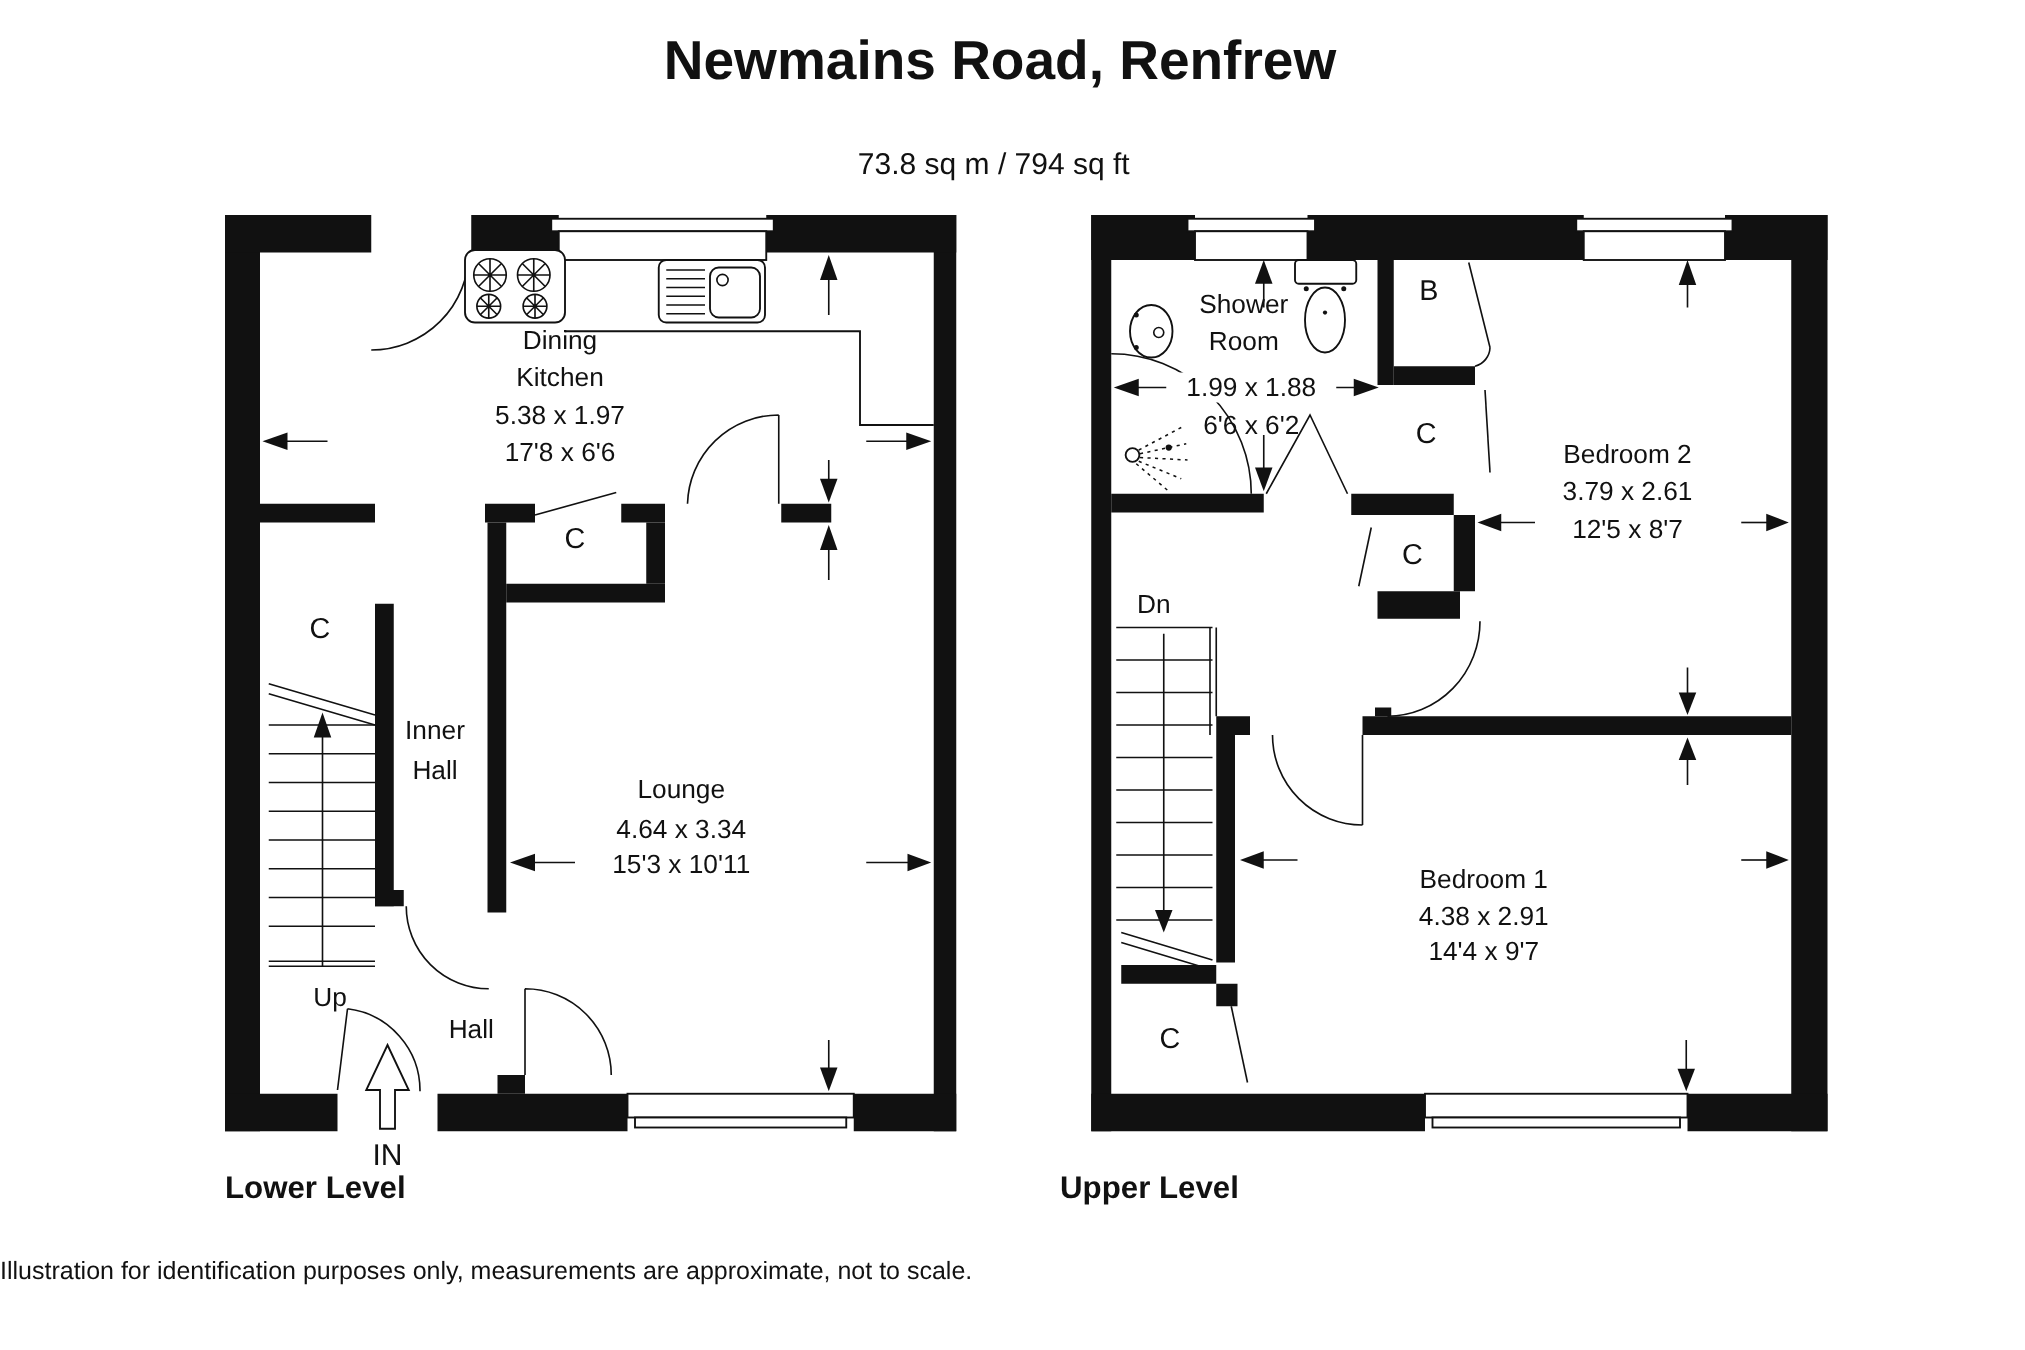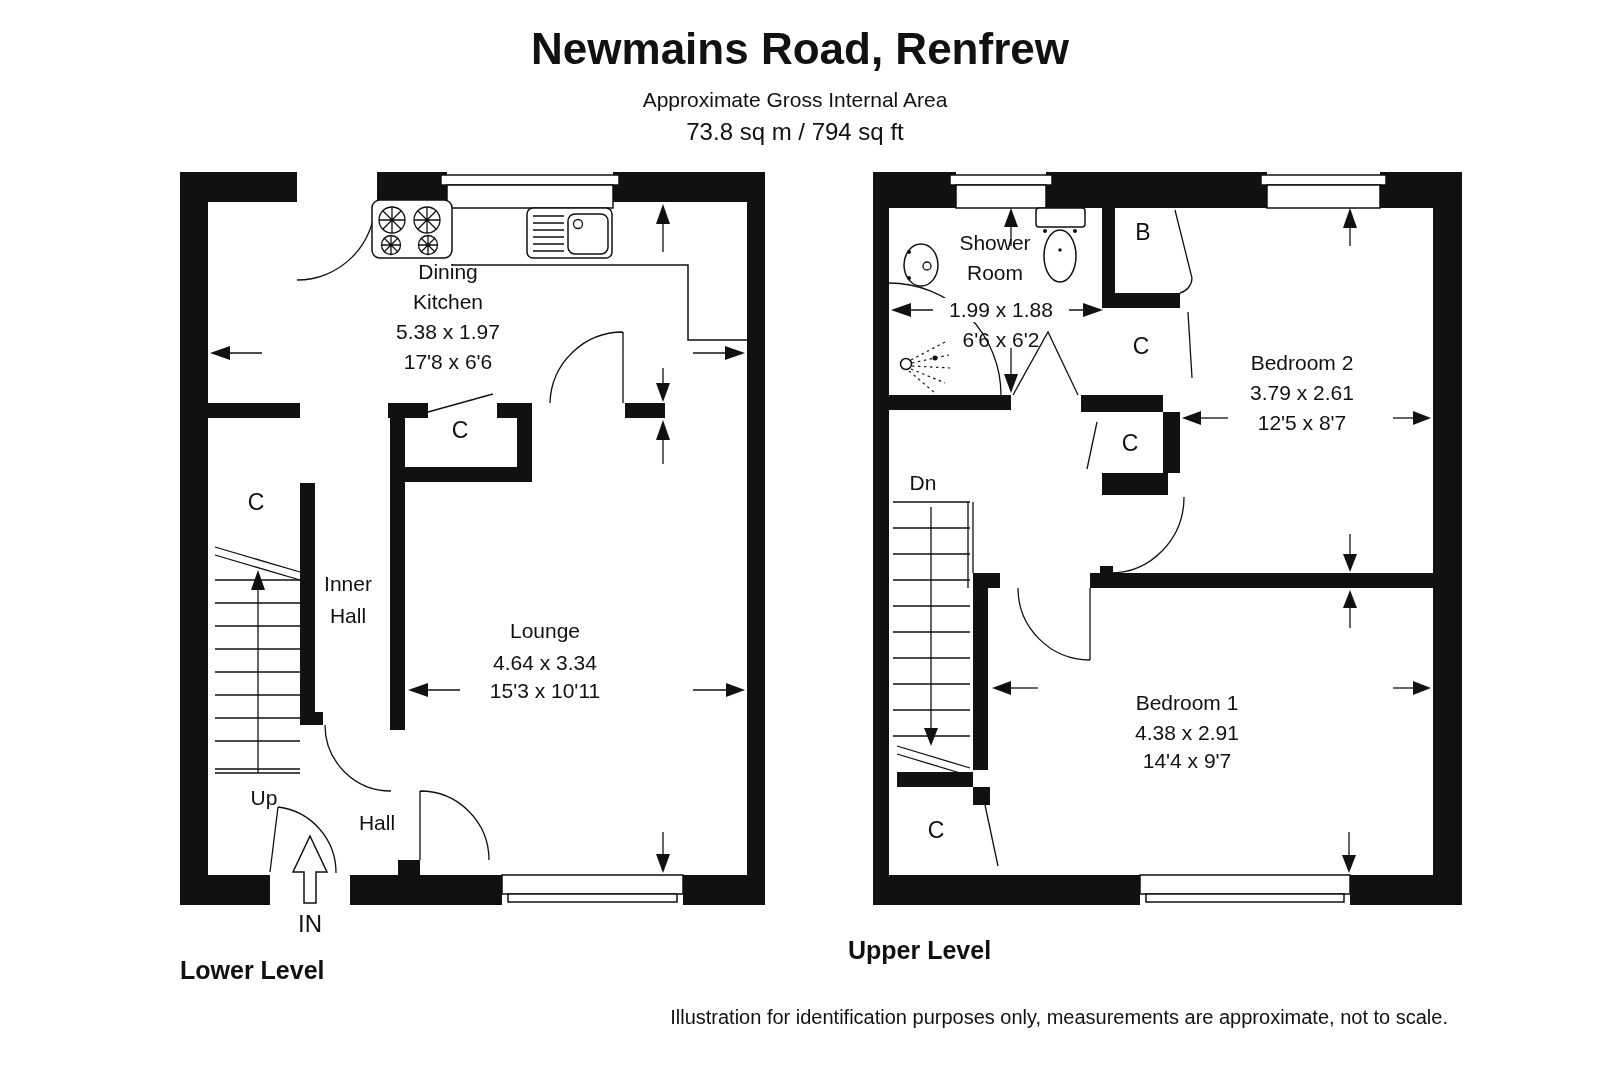--- a/index.html
+++ b/index.html
@@ -3,39 +3,38 @@
 <meta charset="utf-8">
 <style>
   html,body{margin:0;padding:0;background:#fff;}
   #page{position:relative;width:1620px;height:1080px;background:#fff;overflow:hidden;
         font-family:"Liberation Sans", sans-serif;color:#111;}
   .title{position:absolute;left:0;top:24px;width:1600px;text-align:center;
          font-size:44px;font-weight:bold;letter-spacing:0px;}
   .sub1{position:absolute;left:0;top:88px;width:1590px;text-align:center;font-size:21px;}
   .sub2{position:absolute;left:0;top:118px;width:1590px;text-align:center;font-size:24px;}
   .levelLabel{position:absolute;top:936px;font-size:25px;font-weight:bold;}
-  .foot{position:absolute;left:0;top:1006px;width:1448px;text-align:right;font-size:20px;}
+  .foot{position:absolute;left:0;top:1006px;width:1448px;text-align:left;font-size:20px;}
   svg{position:absolute;overflow:visible;}
   svg text{font-family:"Liberation Sans", sans-serif;fill:#111;}
   .room{font-size:21px;text-anchor:middle;}
   .tag{font-size:23px;text-anchor:middle;}
   .wall{fill:#111;stroke:none;}
   .thin{stroke:#111;stroke-width:1.3;fill:none;}
   .fix{stroke:#111;stroke-width:1.5;fill:#fff;}
   .win{fill:#fff;stroke:#111;stroke-width:1.5;}
   .ah{fill:#111;stroke:none;}
   .dash{stroke:#111;stroke-width:1.2;fill:none;stroke-dasharray:2.5,3.5;}
 </style>
 </head>
 <body>
 
 <div id="page">
 
   <div class="title">Newmains Road, Renfrew</div>
-  <div class="sub1">Approximate Gross Internal Area</div>
   <div class="sub2">73.8 sq m / 794 sq ft</div>
 
   <svg style="left:180px;top:172px;" width="585" height="770" viewBox="0 0 585 770">
     <g>
 
       <rect class="wall" x="0" y="0" width="28" height="733"></rect>
       <rect class="wall" x="567" y="0" width="18" height="733"></rect>
 
       <rect class="wall" x="0" y="0" width="117" height="30"></rect>
       <rect class="wall" x="197" y="0" width="70" height="30"></rect>
@@ -262,17 +261,17 @@
       <text class="room" x="429" y="228">3.79 x 2.61</text>
       <text class="room" x="429" y="258">12'5 x 8'7</text>
       <text class="room" x="50" y="318">Dn</text>
       <text class="room" x="314" y="538">Bedroom 1</text>
       <text class="room" x="314" y="568">4.38 x 2.91</text>
       <text class="room" x="314" y="596">14'4 x 9'7</text>
       <text class="tag" x="63" y="666">C</text>
     </g>
   </svg>
 
-  <div class="levelLabel" style="left:180px;margin-top:20px;">Lower Level</div>
+  <div class="levelLabel" style="left:180px;">Lower Level</div>
   <div class="levelLabel" style="left:848px;text-align:right;">Upper Level</div>
 
   <div class="foot">Illustration for identification purposes only, measurements are approximate, not to scale.</div>
 </div>
 
 </body></html>

